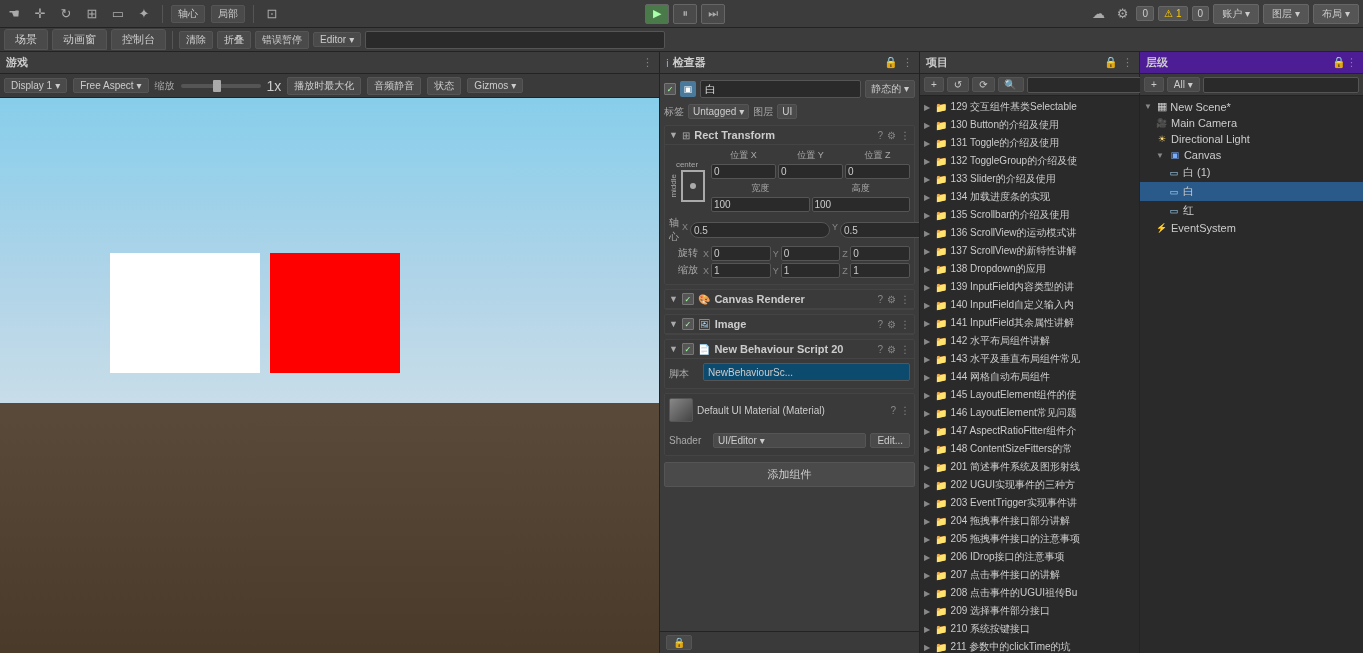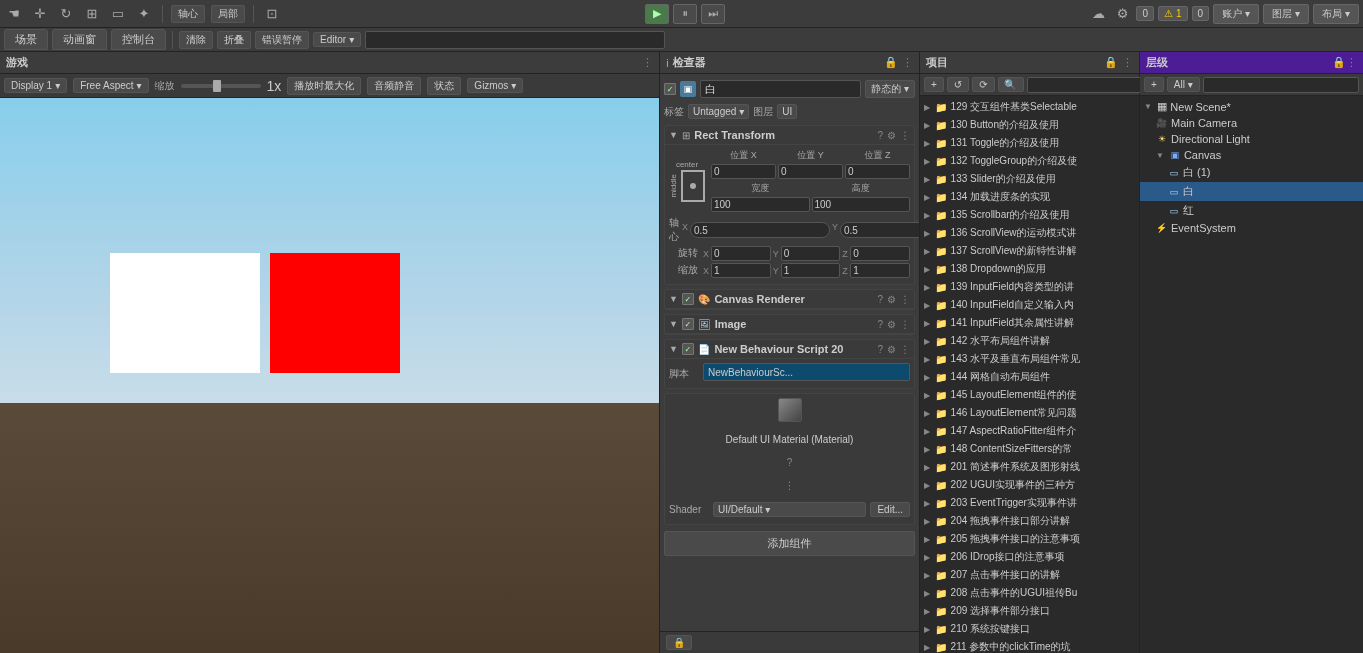--- a/index.html
+++ b/index.html
@@ -408,24 +408,23 @@
       height: 18px;
       display: flex;
       align-items: center;
       overflow: hidden;
     }
 
     
     .material-row {
       display: flex;
       align-items: center;
-      gap: 12px;
+      gap: 4px;
       padding: 3px 0;
       margin-bottom: 3px;
-      flex-direction: column;
     }
     .material-icon {
       width: 24px;
       height: 24px;
       background: linear-gradient(135deg, #888 0%, #444 100%);
       border: 1px solid #555;
       border-radius: 2px;
     }
     .material-name { font-size: 10px; color: #ccc; flex: 1; }
     .shader-row {
@@ -917,21 +916,21 @@
         <div class="material-row" style="padding:4px;">
           <div class="material-icon"></div>
           <span class="material-name">Default UI Material (Material)</span>
           <span style="font-size:10px;color:#888;">?</span>
           <span style="font-size:10px;color:#888;">⋮</span>
         </div>
         <div class="component-body">
           <div class="shader-row">
             <span class="shader-label">Shader</span>
             <div class="shader-select">
-              <span>UI/Default</span> ▾
+              <span>UI/Editor</span> ▾
             </div>
             <div class="shader-edit-btn">
               <span>Edit...</span>
             </div>
           </div>
         </div>
       </div>
 
       <div class="add-component-btn">
         <span>添加组件</span>

